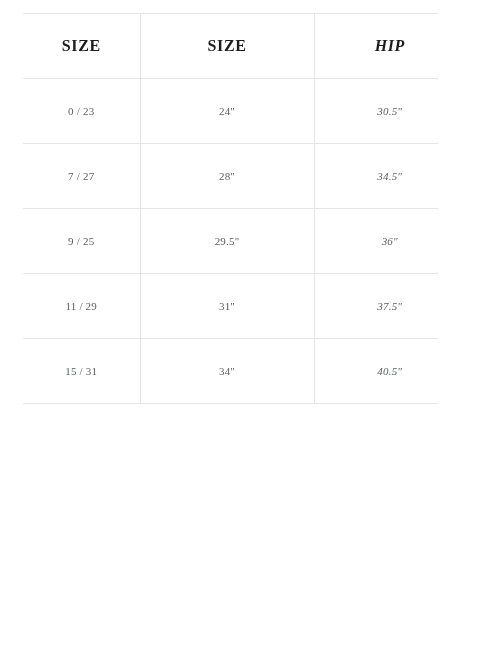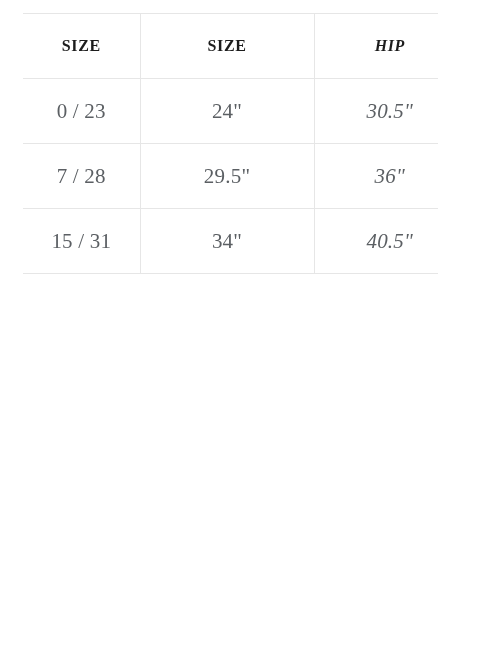--- a/index.html
+++ b/index.html
@@ -64,21 +64,21 @@
   .size-table thead th {
     font-weight: bold;
     font-size: 16px;
     letter-spacing: 0.6px;
     color: #1c1c1c;
     border-top: 1px solid #e6e6e6;
   }
 
   .size-table tbody td {
     font-weight: normal;
-    font-size: 21px;
+    font-size: 11px;
     color: #5b5f63;
     letter-spacing: 0.2px;
   }
 </style>
 </head>
 <body>
 
 <div class="chart-viewport">
   <table class="size-table">
     <colgroup>
@@ -93,23 +93,33 @@
         <th>HIP</th>
       </tr>
     </thead>
     <tbody>
       <tr>
         <td>0 / 23</td>
         <td>24"</td>
         <td>30.5"</td>
       </tr>
       <tr>
-        <td>7 / 28</td>
+        <td>7 / 27</td>
+        <td>28"</td>
+        <td>34.5"</td>
+      </tr>
+      <tr>
+        <td>9 / 25</td>
         <td>29.5"</td>
         <td>36"</td>
+      </tr>
+      <tr>
+        <td>11 / 29</td>
+        <td>31"</td>
+        <td>37.5"</td>
       </tr>
       <tr>
         <td>15 / 31</td>
         <td>34"</td>
         <td>40.5"</td>
       </tr>
     </tbody>
   </table>
 </div>
 

